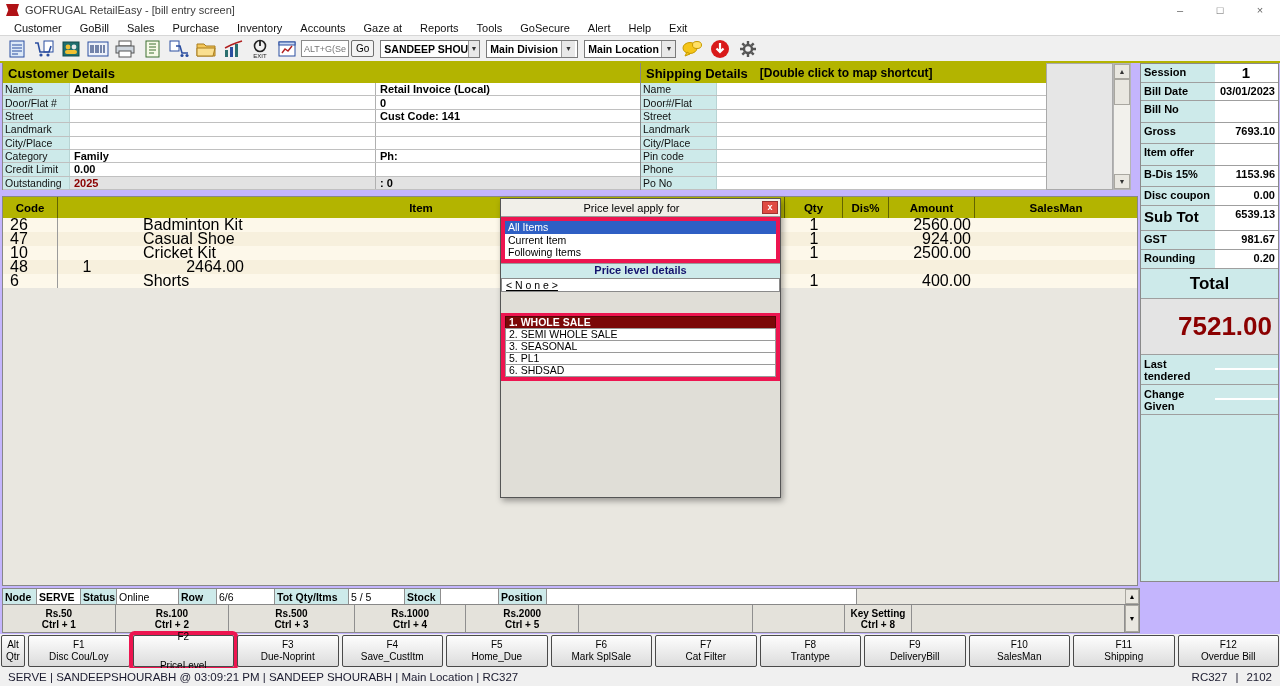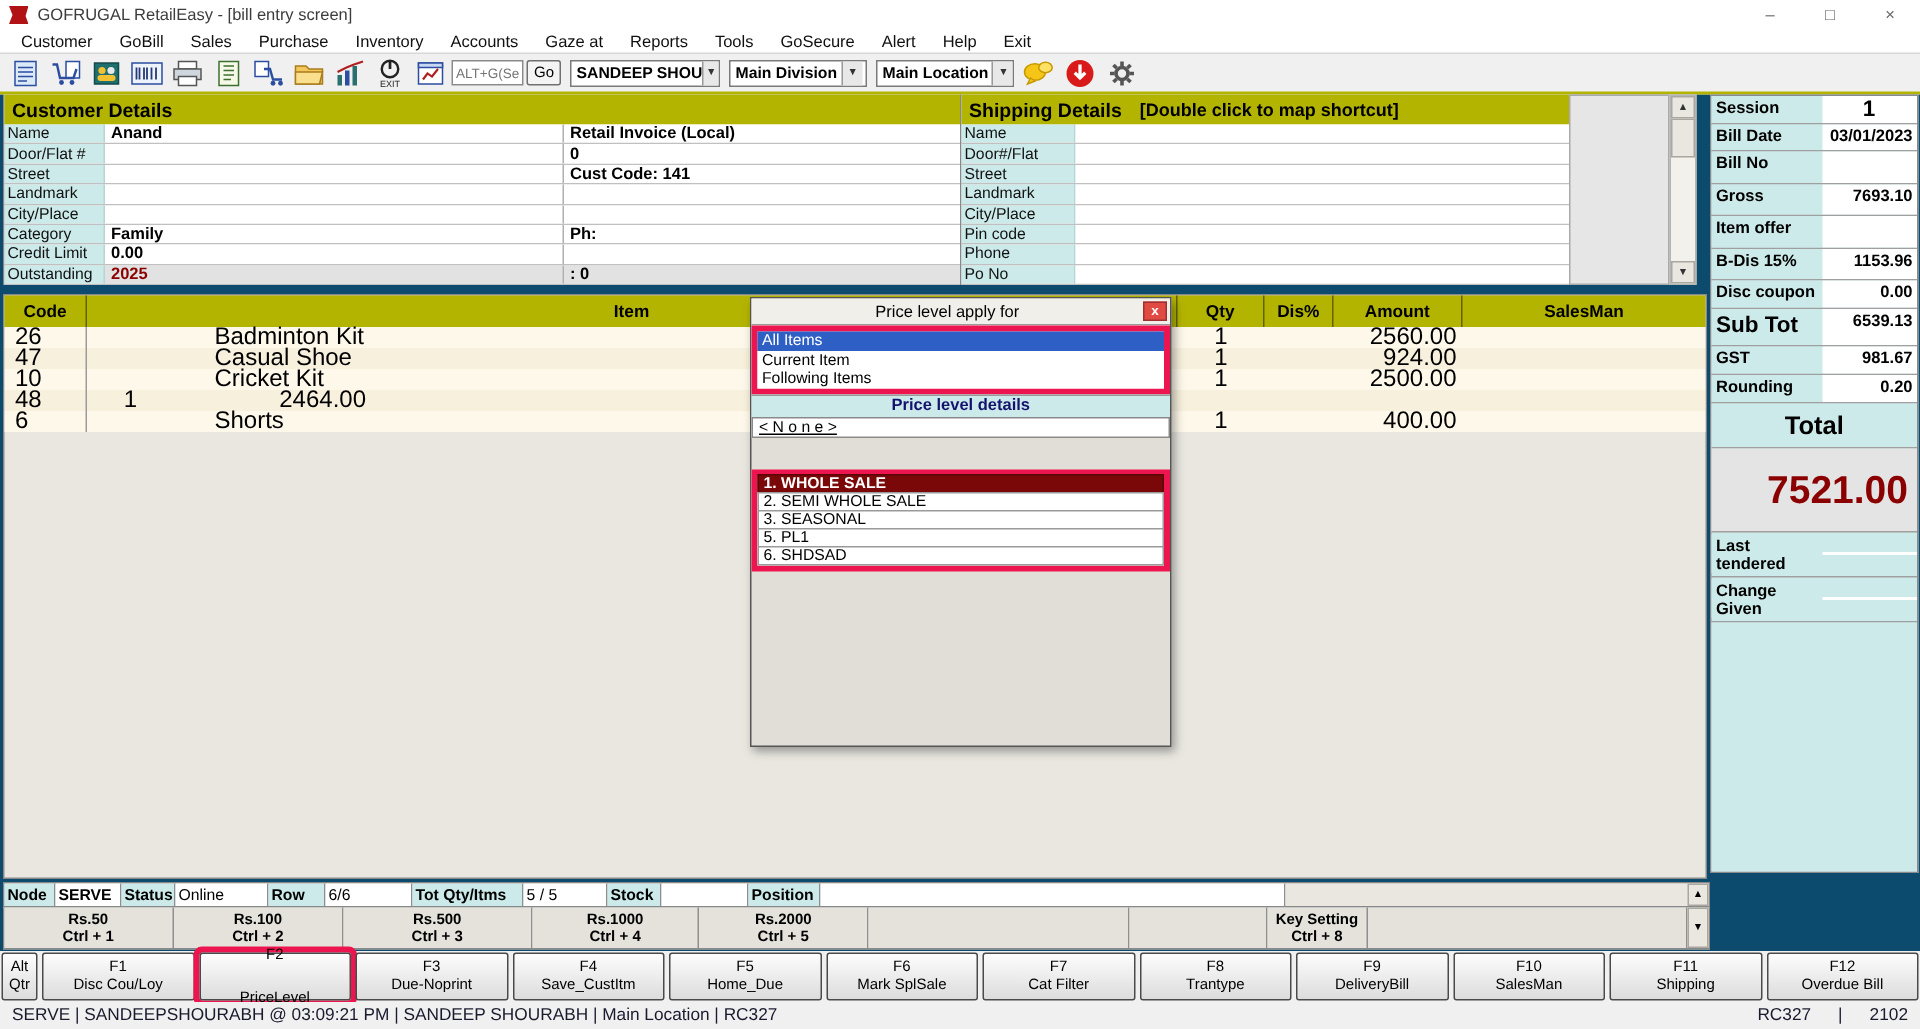--- a/index.html
+++ b/index.html
@@ -1,18 +1,18 @@
 <!DOCTYPE html>
 <html><head>
 <meta charset="utf-8">
 <style>
   * { margin:0; padding:0; box-sizing:border-box; }
   html,body { width:1280px; height:686px; overflow:hidden; }
   body { font-family:"Liberation Sans","DejaVu Sans",sans-serif; font-size:11px; background:#f0f0f0; color:#000; }
-  #app { position:relative; width:1280px; height:686px; background:#0c4a6e;padding-left:40px; }
+  #app { position:relative; width:1280px; height:686px; background:#c4b5fd;padding-left:40px; }
 
   
   .titlebar { position:absolute; left:0; top:0; width:1280px; height:20px; background:#fff; display:flex; align-items:center; padding-left:6px; }
   .logo { width:13px; height:12px; background:#b01216; margin-right:6px; clip-path:polygon(0 0,100% 0,85% 55%,100% 100%,0 100%,18% 50%); }
   .titletext { font-size:11px; color:#3c3c3c; }
   .win-controls { margin-left:auto; display:flex; height:20px; }
   .win-btn { width:40px; height:20px; display:flex; align-items:center; justify-content:center; color:#666; font-size:11px; }
 
   
   .menubar { position:absolute; left:0; top:20px; width:1280px; height:16px; background:#fff; border-bottom:1px solid #d7d7d7; display:flex; align-items:center; padding-left:5px; }
@@ -112,21 +112,21 @@
   
   #fkeys { position:absolute; left:0; top:634px; width:1280px; height:34px; display:flex; padding:1px 1px; gap:3px; background:#f0f0f0; }
   .fkey { flex:1; border:1px solid #4a4a4a; background:linear-gradient(#fdfdfd,#dcdcdc); border-radius:2px; display:flex; flex-direction:column; align-items:center; justify-content:center; font-size:10px; line-height:12px; }
   .fkey .fk-key { font-size:10px; }
   .fkey-alt { flex:0 0 24px; }
   .fkey-hl { box-shadow:0 0 0 4px #ed1550;gap:17px; }
 
   
   #statusbar { position:absolute; left:0; top:668px; width:1280px; height:18px; background:#f0f0f0; display:flex; align-items:center; padding:0 8px; font-size:11.5px; color:#1a1a2e; }
   #statusbar .sb-left { white-space:nowrap; }
-  #statusbar .sb-right { margin-left:auto; display:flex; gap:18px; white-space:nowrap; }
+  #statusbar .sb-right { margin-left:auto; display:flex; gap:8px; white-space:nowrap; }
 
   svg { display:block; }
 </style>
 </head>
 <body>
 
 <div id="app">
 
   <div class="titlebar">
     <span class="logo"></span>

